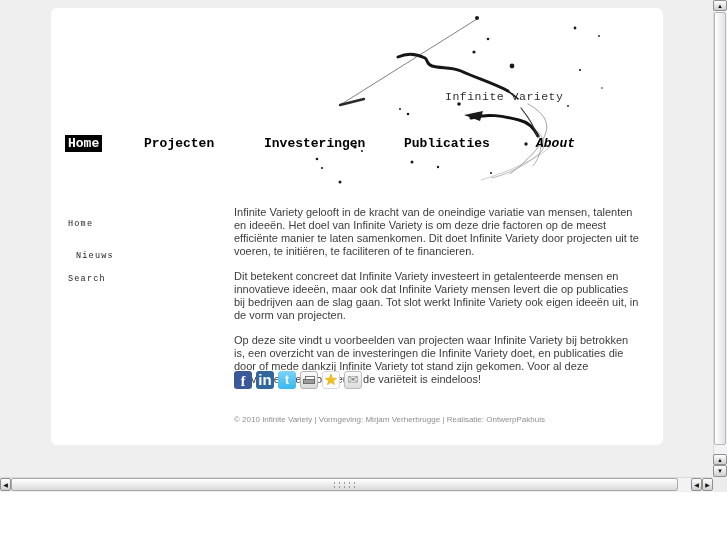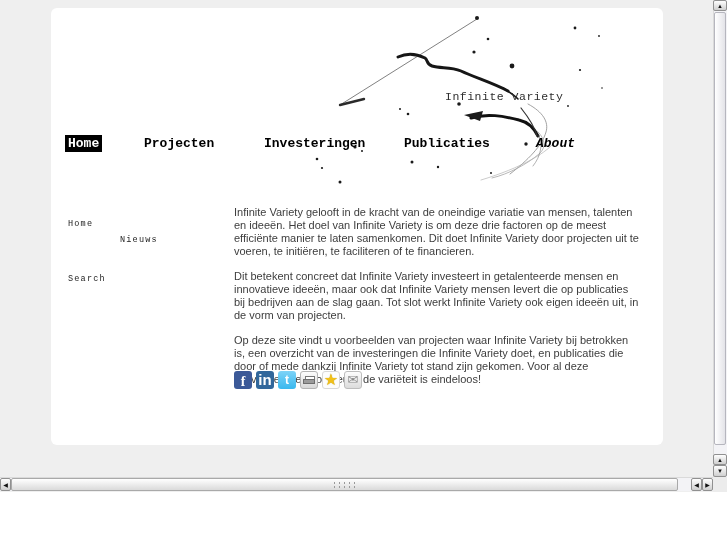--- a/index.html
+++ b/index.html
@@ -24,21 +24,21 @@
   .nav-home{left:17px;}
   .nav-projecten{left:93px;}
   .nav-investeringen{left:213px;}
   .nav-publicaties{left:353px;}
   .nav-about{left:485px;font-style:italic;}
 
   
   .side-item{position:absolute;font-family:"Liberation Mono",monospace;font-size:8.5px;
              letter-spacing:1.2px;color:#1c1c1c;white-space:nowrap;cursor:pointer;}
   .side-home{left:17px;top:211px;}
-  .side-nieuws{left:25px;top:227px;margin-left:44px;}
+  .side-nieuws{left:25px;top:243px;}
   .side-search{left:17px;top:266px;}
 
   
   .content{position:absolute;left:183px;top:198px;width:420px;font-size:11px;line-height:13px;color:#3d3d3d;}
   .content p{margin:0 14px 12px 0;}
   .inline-link{color:#3d3d3d;cursor:pointer;}
 
   
   .icons{position:absolute;left:183px;top:363px;display:flex;gap:4px;}
   .s-icon{width:18px;height:18px;border-radius:3px;display:flex;align-items:flex-end;justify-content:center;
@@ -160,20 +160,21 @@
       <div class="s-icon ic-pr">
         <div class="printer">
           <div class="paper"></div>
             <div class="bodyp"></div>
         </div>
       </div>
       <div class="s-icon ic-st">★</div>
       <div class="s-icon ic-ml">✉</div>
     </div>
 
+    <div class="footer">© 2010 Infinite Variety | Vormgeving: Mirjam Verherbrugge | Realisatie: OntwerpPakhuis</div>
   </div>
 
   <div class="v-rail"></div>
   <div class="sb-btn v-btn-top">▲</div>
   <div class="v-thumb"></div>
   <div class="sb-btn v-btn-up2">▲</div>
   <div class="sb-btn v-btn-down">▼</div>
 
   <div class="h-rail"></div>
   <div class="sb-btn h-btn-left">◀</div>

